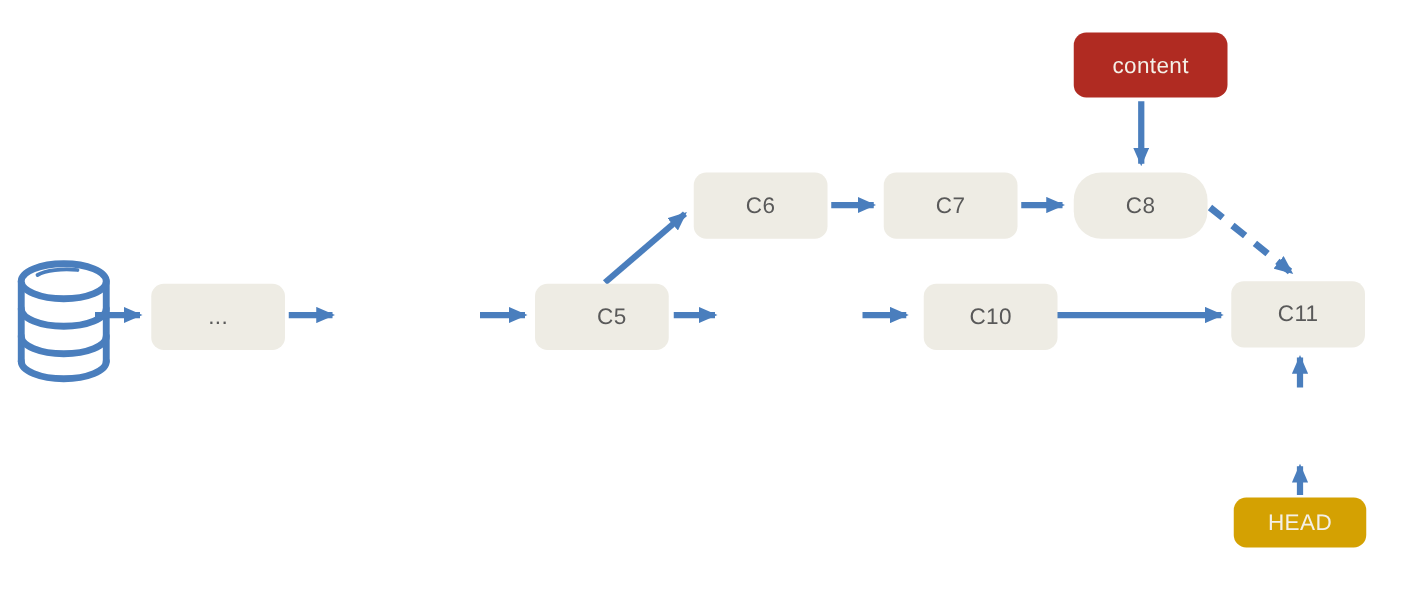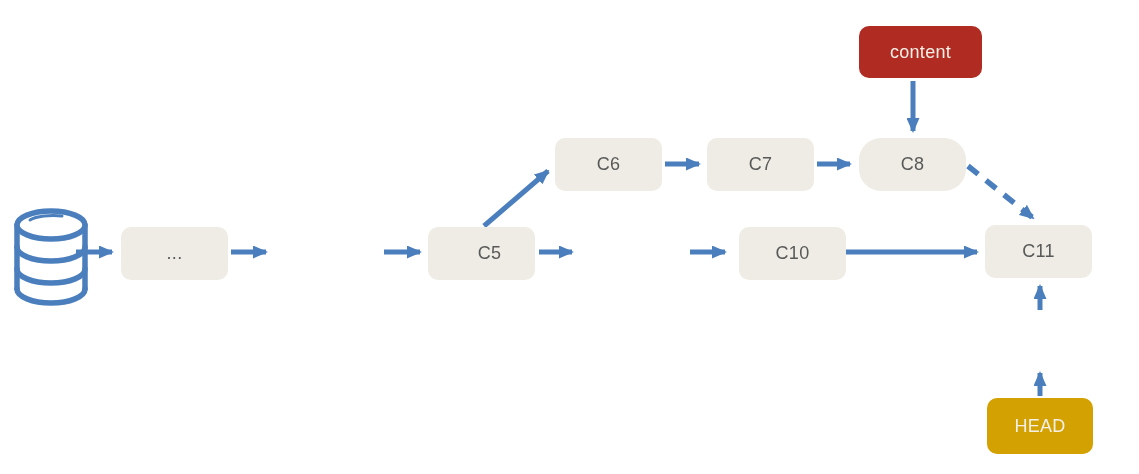--- a/index.html
+++ b/index.html
@@ -39,21 +39,21 @@
     color: #595959;
   }
   .ref-red {
     width: 123px;
     height: 52px;
     background: #b02b22;
     color: #f4f0e7;
   }
   .ref-gold {
     width: 106px;
-    height: 56px;
+    height: 40px;
     background: #d4a102;
     color: #f4f0e7;
   }
 </style>
 </head>
 <body>
 
 <div class="stage">
 
   <svg class="edges-layer" width="1139" height="474" viewBox="0 0 1139 474" xmlns="http://www.w3.org/2000/svg">

